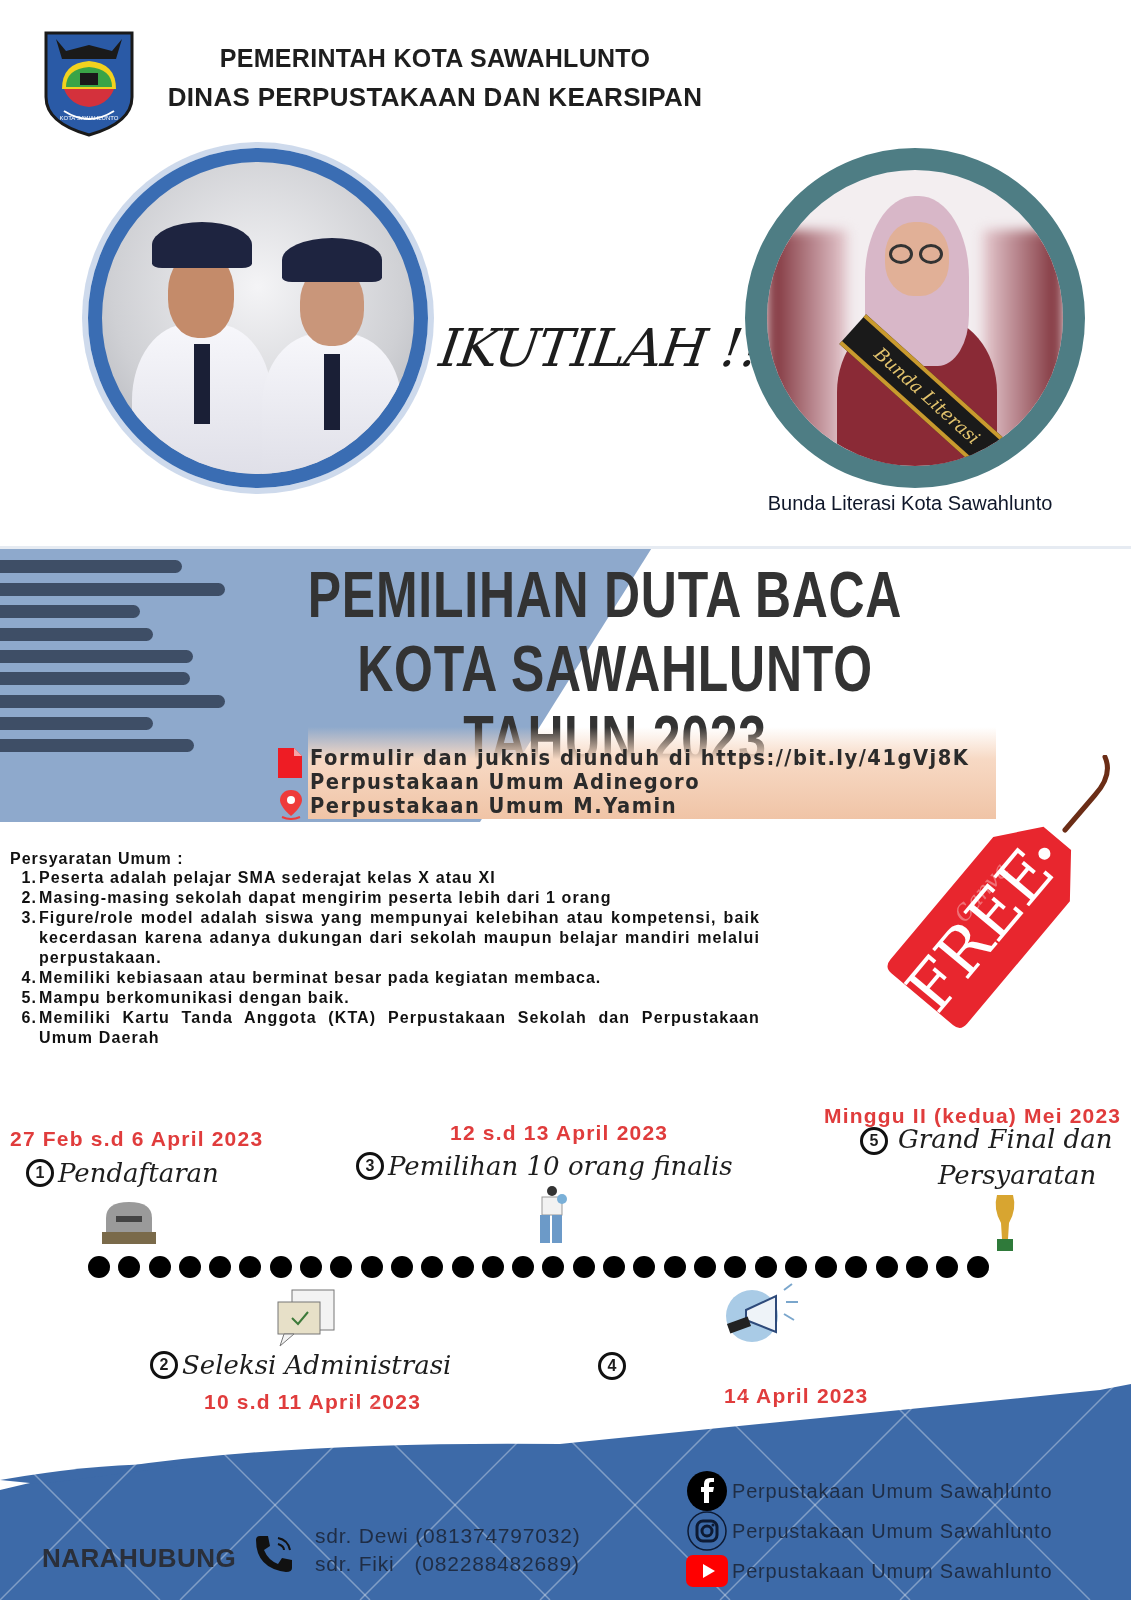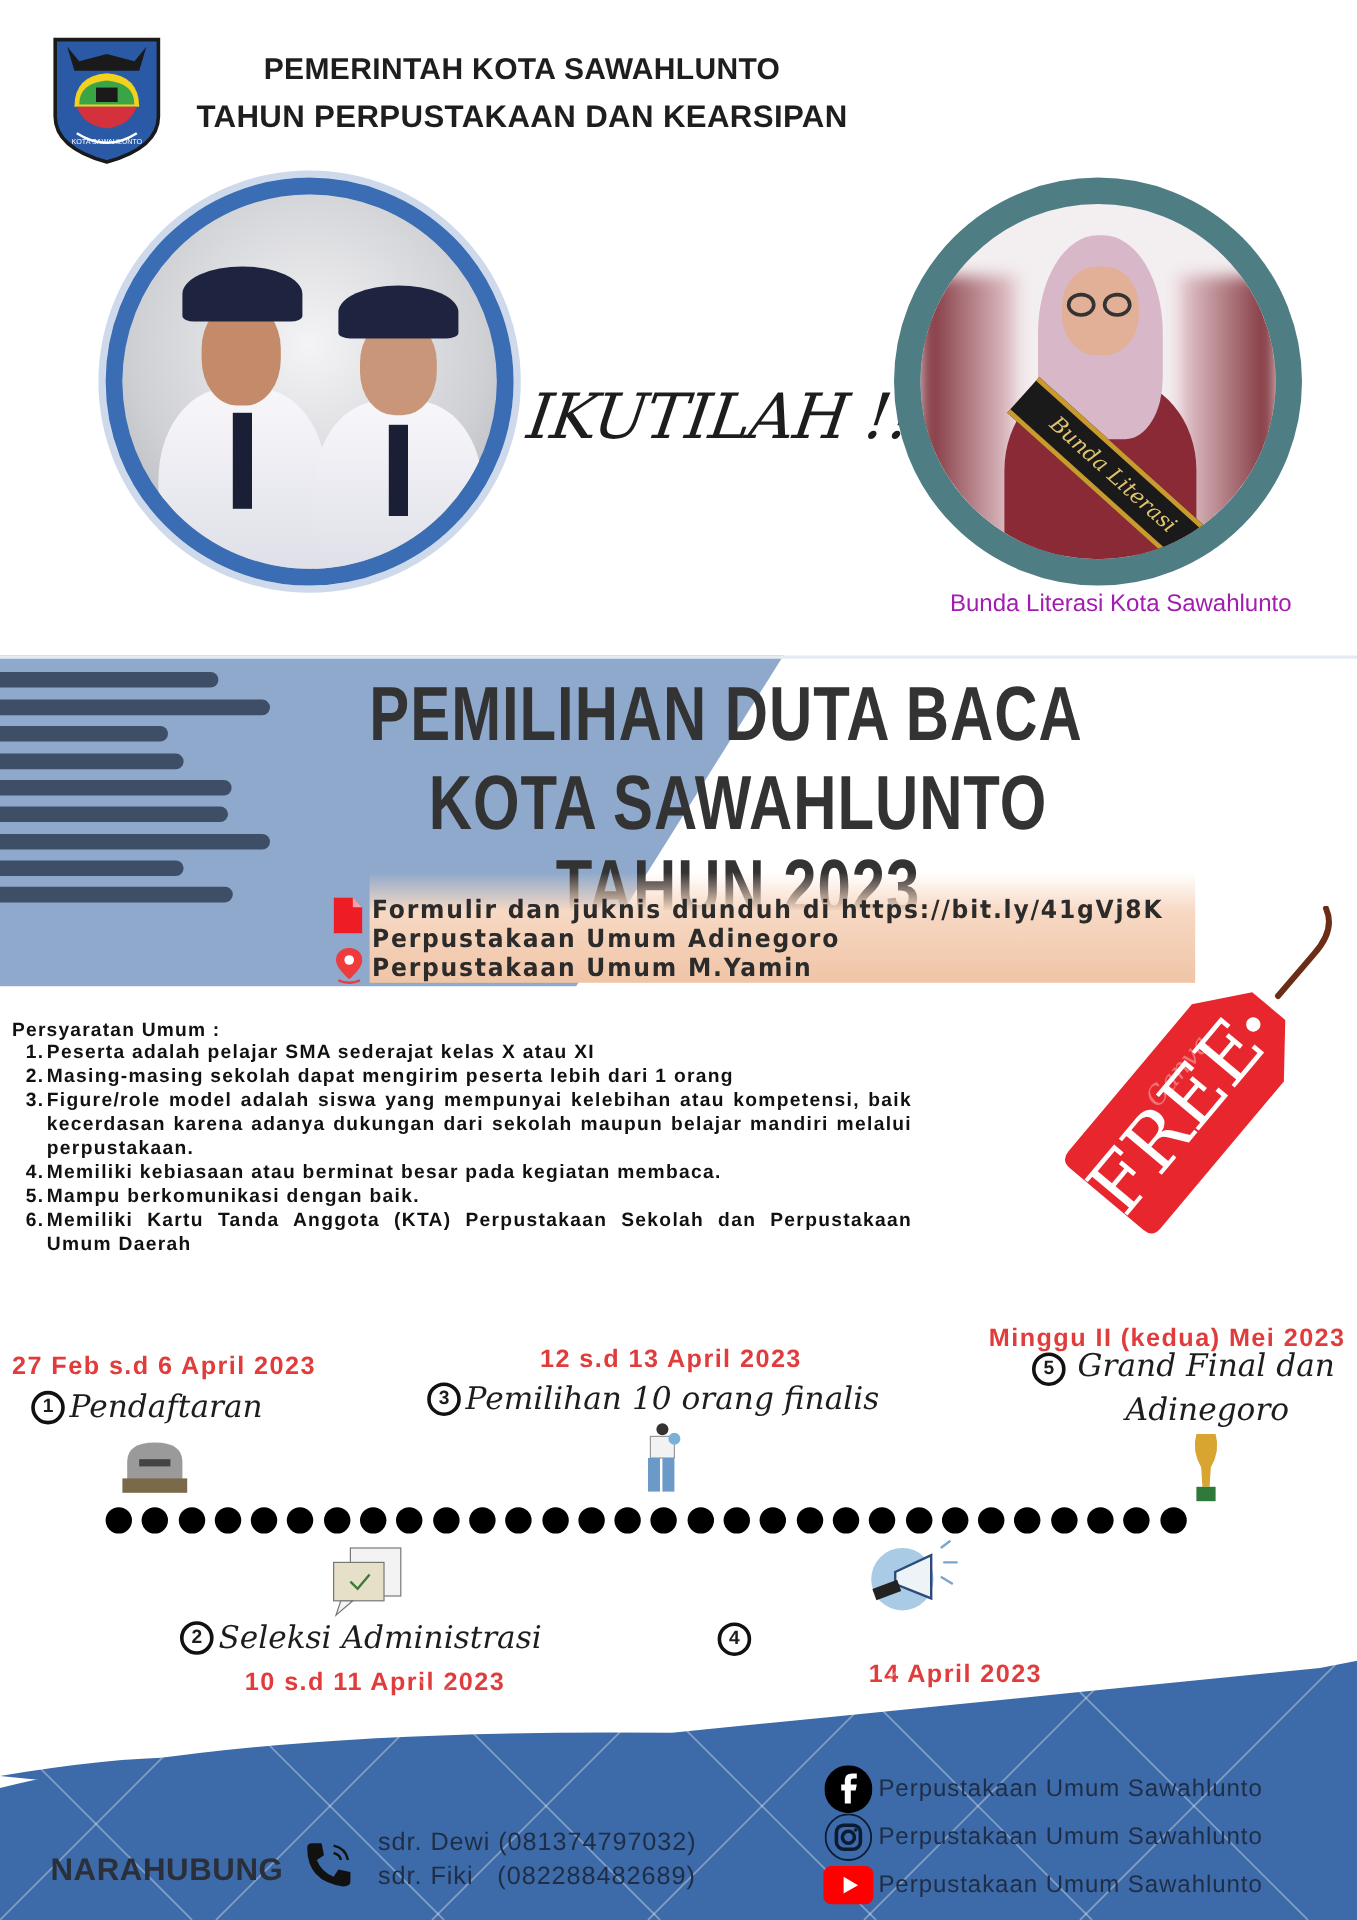--- a/index.html
+++ b/index.html
@@ -20,21 +20,21 @@
   .cap { position: absolute; border-radius: 50% 50% 10% 10%; background: #1e2440; }
   .face { position: absolute; border-radius: 45%; background: #c48b6a; }
   .uniform { position: absolute; border-radius: 40% 40% 0 0; background: linear-gradient(#f7f7fb, #d9d9e3); }
   .tie { position: absolute; background: #1a1f36; }
   .hijab { position: absolute; border-radius: 48% 48% 30% 30%; background: #d8b7c8; }
   .dress { position: absolute; border-radius: 40% 40% 0 0; background: #8a2a36; }
   .sash { position: absolute; background: #1a1a1a; border-top: 4px solid #c99a2e; border-bottom: 4px solid #c99a2e; transform: rotate(42deg); color: #e2c36d; font-family: "DejaVu Serif", serif; font-style: italic; font-size: 18px; text-align: center; line-height: 32px; }
   .glasses { position: absolute; border: 3px solid #333; border-radius: 50%; }
 
   .ikutilah { left: 440px; top: 318px; font-family: "DejaVu Serif", serif; font-style: italic; font-size: 52px; color: #1d1d1d; letter-spacing: -1px; transform: skewX(-8deg); }
-  .bunda-caption { left: 764px; top: 492px; width: 340px; text-align: center; font-size: 20px; color: #a21caf; }
+  .bunda-caption { left: 740px; top: 492px; width: 340px; text-align: center; font-size: 20px; color: #0f172a; }
 
   
   .banner-bg { left: 0; top: 546px; width: 1131px; height: 276px; }
   .stripe { position: absolute; left: 0; height: 13px; background: #3e4e66; border-radius: 0 8px 8px 0; }
   .title-line { left: 200px; width: 800px; text-align: center; font-weight: bold; font-family: "Liberation Sans", sans-serif; font-size: 64px; line-height: 70px; color: #333; transform: scaleX(0.78); letter-spacing: 1px; }
   .info-box { left: 308px; top: 727px; width: 688px; height: 92px; background: linear-gradient(180deg, rgba(255,255,255,0) 0%, #f7d9c4 35%, #f0c4a6 100%); }
   .info-line { left: 310px; font-size: 21px; font-weight: bold; letter-spacing: 1.6px; color: #2b2b2b; font-family: "DejaVu Sans", sans-serif; transform: scaleX(0.93); transform-origin: left; }
 
   
   .req-head { left: 10px; top: 850px; font-weight: bold; font-size: 16px; letter-spacing: 1px; color: #111; }
@@ -66,21 +66,21 @@
     <path d="M14 12 L24 24 L47 18 L70 24 L80 12 L74 32 H20 Z" fill="#1a1a1a"></path>
     <path d="M20 62 Q20 36 47 34 Q74 36 74 62 Z" fill="#f2d21e"></path>
     <path d="M24 60 Q24 42 47 40 Q70 42 70 60 Z" fill="#3aa447"></path>
     <rect x="38" y="46" width="18" height="12" fill="#1a1a1a"></rect>
     <path d="M22 62 H72 Q66 78 47 80 Q28 78 22 62 Z" fill="#d4313c"></path>
     <path d="M22 84 Q47 100 72 84" fill="none" stroke="#fff" stroke-width="2"></path>
     <text x="47" y="93" font-size="6" text-anchor="middle" fill="#fff" font-family="Liberation Sans, sans-serif">KOTA SAWAHLUNTO</text>
   </svg>
 </div>
 <div class="abs hdr-title" style="top:44px;">PEMERINTAH KOTA SAWAHLUNTO</div>
-<div class="abs hdr-title" style="top:82px; font-size:26px;">TAHUN PERPUSTAKAAN DAN KEARSIPAN</div>
+<div class="abs hdr-title" style="top:82px; font-size:26px;">DINAS PERPUSTAKAAN DAN KEARSIPAN</div>
 
 <div class="abs ring-left">
   <div class="person" style="left:30px; width:140px; height:300px;">
     <div class="uniform" style="left:0; top:130px; width:140px; height:190px;"></div>
     <div class="tie" style="left:62px; top:150px; width:16px; height:80px;"></div>
     <div class="face" style="left:36px; top:58px; width:66px; height:86px;"></div>
     <div class="cap" style="left:20px; top:28px; width:100px; height:46px;"></div>
   </div>
   <div class="person" style="left:160px; width:140px; height:290px;">
     <div class="uniform" style="left:0; top:130px; width:140px; height:180px;"></div>
@@ -206,21 +206,21 @@
       <rect x="20" y="30" width="10" height="28" fill="#6c9ac8"></rect>
       <circle cx="30" cy="14" r="5" fill="#7ab0d8"></circle>
     </svg>
 </div>
 
 <div class="abs date" style="left:824px; top:1104px;">Minggu II (kedua) Mei 2023</div>
 <div class="abs step" style="left:860px; top:1127px;">
   <span class="step-num">5</span>
 </div>
 <div class="abs step" style="left:898px; top:1124px;">Grand Final dan</div>
-<div class="abs step" style="left:938px; top:1160px;">Adinegoro</div>
+<div class="abs step" style="left:938px; top:1160px;">Persyaratan</div>
 <div class="abs" style="left:993px; top:1195px;">
   <svg width="24" height="58" viewBox="0 0 24 58">
       <path d="M4 0 H20 Q24 14 16 28 L15 44 H9 L8 28 Q0 14 4 0 Z" fill="#d8a530"></path>
       <rect x="4" y="44" width="16" height="12" fill="#2f7a3a"></rect>
     </svg>
 </div>
 
 <div class="abs dots">
   <div class="dot"></div>
     <div class="dot"></div>

